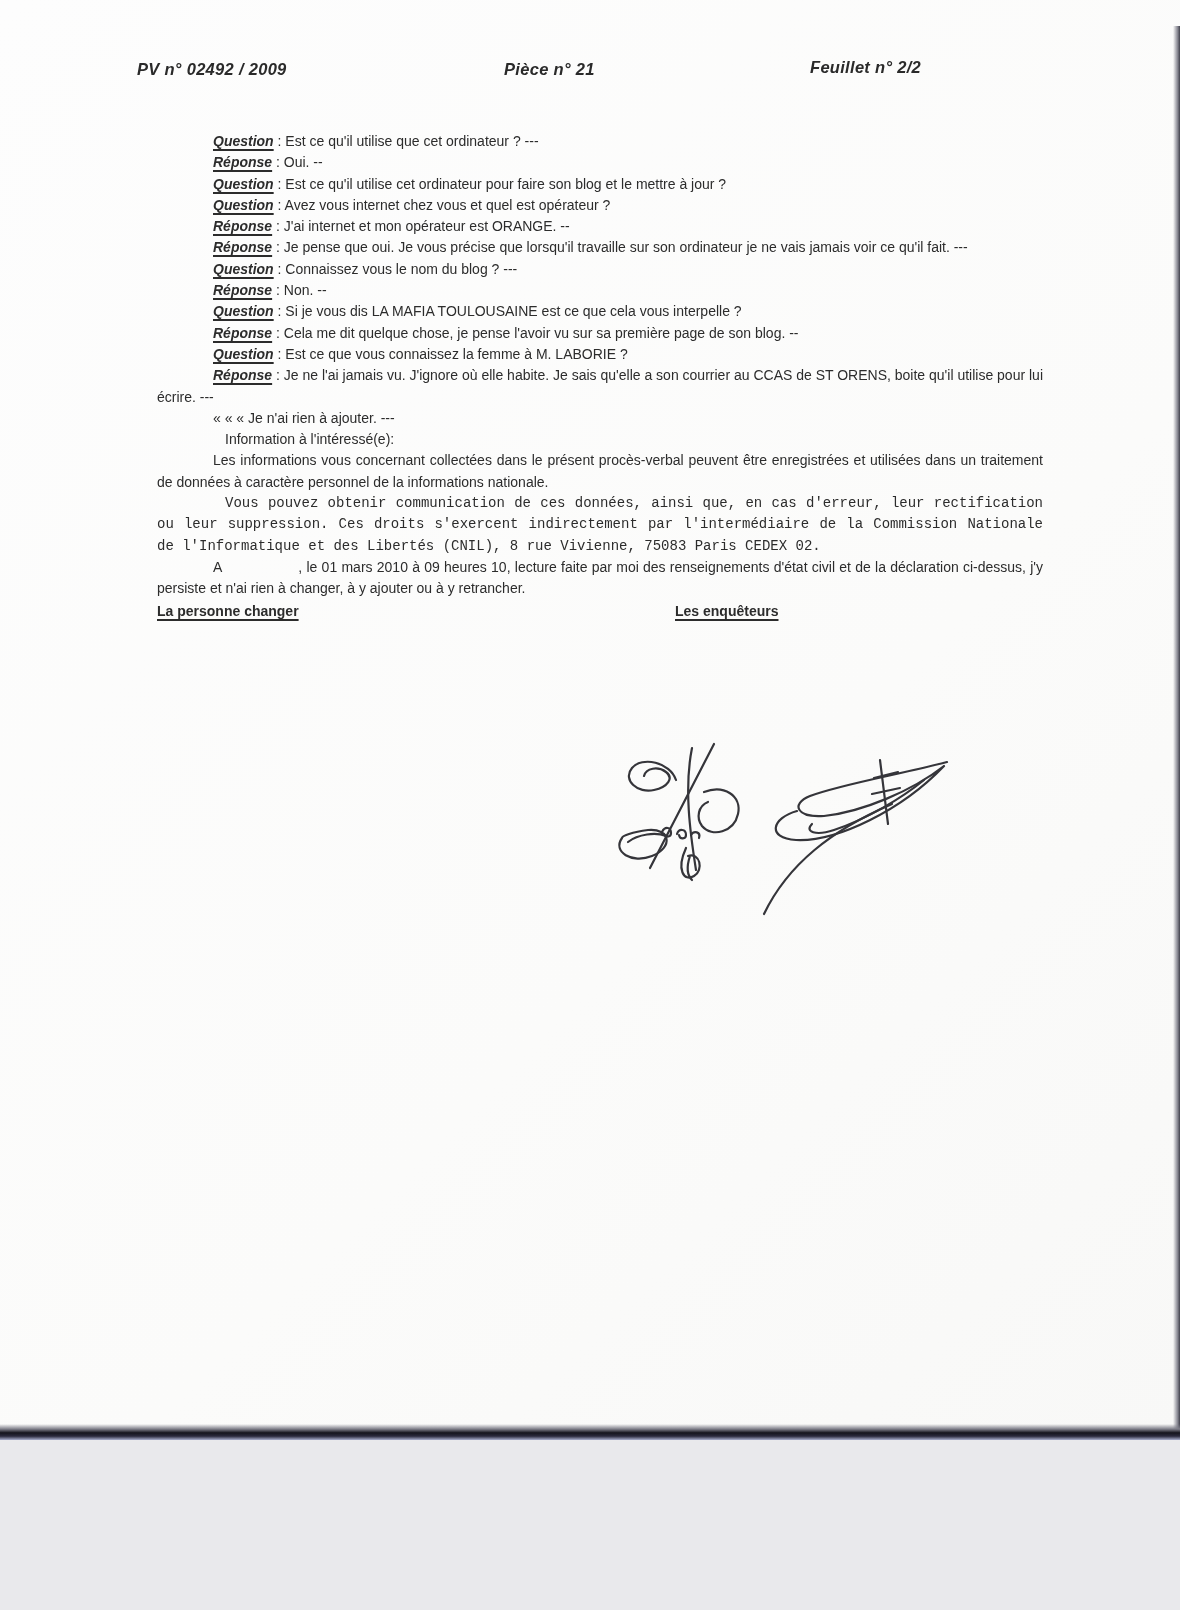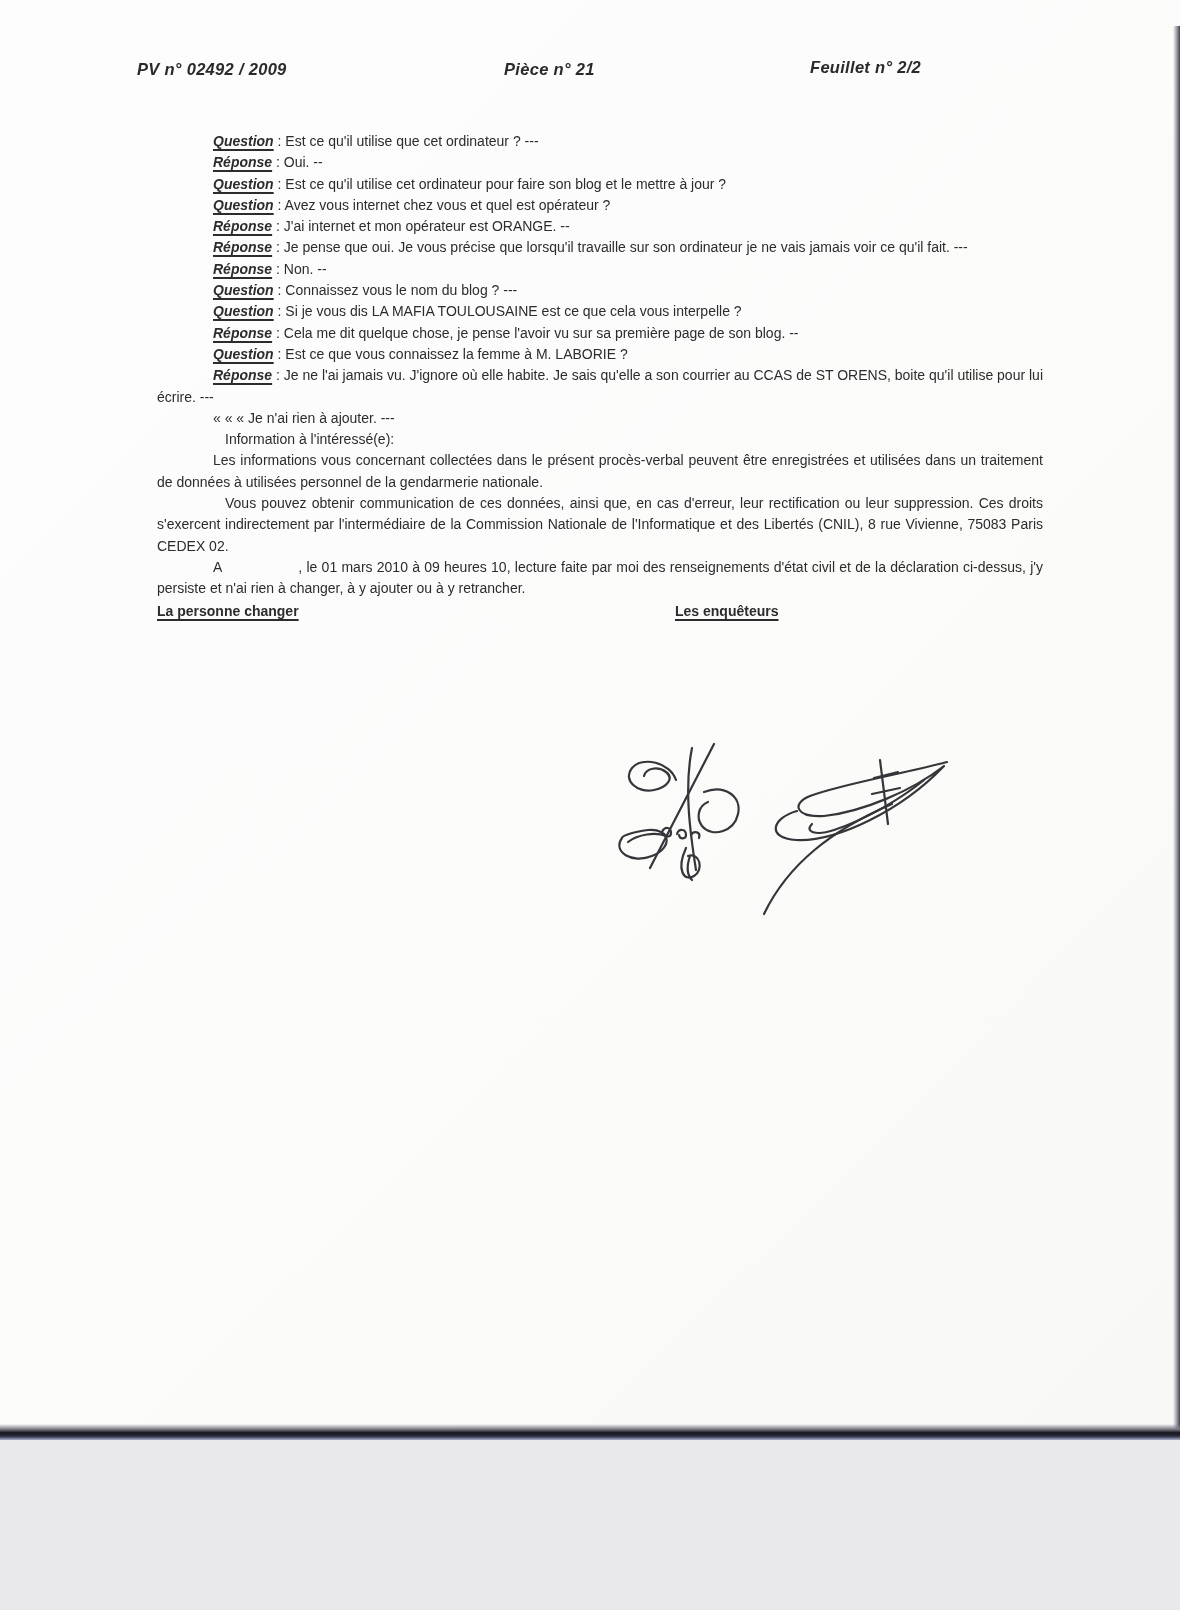--- a/index.html
+++ b/index.html
@@ -27,21 +27,21 @@
   .hdr-pv { left:137px; top:60px; }
   .hdr-piece { left:504px; top:60px; }
   .hdr-feuillet { left:810px; top:58px; }
 
   .doc-body {
     position:absolute; left:157px; top:131px; width:886px;
     font-size:14px; line-height:21.3px; color:#2c2c2c;
   }
   .doc-body p { margin:0; }
   .qa, .para1 { text-indent:56px; text-align:justify; }
-  .para2 { text-indent:68px; text-align:justify; }
+  .para2 { text-indent:68px; text-align:justify;font-family:Liberation Mono, monospace; }
   .no-add { text-indent:56px; }
   .info-head { text-indent:68px; }
   .qa-label { font-weight:700; font-style:italic; text-decoration:underline; text-decoration-thickness:1.6px; text-underline-offset:2.5px; }
   .closing { margin-top:24px; text-indent:56px; text-align:justify; }
   .blank-place { display:inline-block; width:76px; }
   .sig-labels { position:relative; height:22px; margin-top:1px; }
   .sig-label { position:absolute; top:0; font-weight:700; text-decoration:underline; text-decoration-thickness:1.7px; text-underline-offset:3px; white-space:nowrap; }
   .sig-label-left { left:0; }
   .sig-label-right { left:518px; }
 
@@ -63,30 +63,30 @@
   <span class="header-item hdr-piece">Pièce n° 21</span>
   <span class="header-item hdr-feuillet">Feuillet n° 2/2</span>
 
   <div class="doc-body">
     <p class="qa"><span class="qa-label">Question</span><span> : </span><span>Est ce qu'il utilise que cet ordinateur ? ---</span></p>
     <p class="qa"><span class="qa-label">Réponse</span><span> : </span><span>Oui. --</span></p>
     <p class="qa"><span class="qa-label">Question</span><span> : </span><span>Est ce qu'il utilise cet ordinateur pour faire son blog et le mettre à jour ?</span></p>
     <p class="qa"><span class="qa-label">Question</span><span> : </span><span>Avez vous internet chez vous et quel est opérateur ?</span></p>
     <p class="qa"><span class="qa-label">Réponse</span><span> : </span><span>J'ai internet et mon opérateur est ORANGE. --</span></p>
     <p class="qa"><span class="qa-label">Réponse</span><span> : </span><span>Je pense que oui. Je vous précise que lorsqu'il travaille sur son ordinateur je ne vais jamais voir ce qu'il fait. ---</span></p>
+    <p class="qa"><span class="qa-label">Question</span><span> : </span><span>Connaissez vous le nom du blog ? ---</span></p>
     <p class="qa"><span class="qa-label">Réponse</span><span> : </span><span>Non. --</span></p>
-    <p class="qa"><span class="qa-label">Question</span><span> : </span><span>Connaissez vous le nom du blog ? ---</span></p>
     <p class="qa"><span class="qa-label">Question</span><span> : </span><span>Si je vous dis LA MAFIA TOULOUSAINE est ce que cela vous interpelle ?</span></p>
     <p class="qa"><span class="qa-label">Réponse</span><span> : </span><span>Cela me dit quelque chose, je pense l'avoir vu sur sa première page de son blog. --</span></p>
     <p class="qa"><span class="qa-label">Question</span><span> : </span><span>Est ce que vous connaissez la femme à M. LABORIE ?</span></p>
     <p class="qa"><span class="qa-label">Réponse</span><span> : </span><span>Je ne l'ai jamais vu. J'ignore où elle habite. Je sais qu'elle a son courrier au CCAS de ST ORENS, boite qu'il utilise pour lui écrire. ---</span></p>
 
     <p class="no-add">«  «  «  Je n'ai rien à ajouter. ---</p>
     <p class="info-head">Information à l'intéressé(e):</p>
-    <p class="para1">Les informations vous concernant collectées dans le présent procès-verbal peuvent être enregistrées et utilisées dans un traitement de données à utilisées personnel de la gendarmerie nationale.</p>
+    <p class="para1">Les informations vous concernant collectées dans le présent procès-verbal peuvent être enregistrées et utilisées dans un traitement de données à caractère personnel de la informations nationale.</p>
     <p class="para2">Vous pouvez obtenir communication de ces données, ainsi que, en cas d'erreur, leur rectification ou leur suppression. Ces droits s'exercent indirectement par l'intermédiaire de la Commission Nationale de l'Informatique et des Libertés (CNIL), 8 rue Vivienne, 75083 Paris CEDEX 02.</p>
 
     <p class="closing"><span>A</span><span class="blank-place"></span><span>, le 01 mars 2010 à 09 heures 10, lecture faite par moi des renseignements d'état civil et de la déclaration ci-dessus, j'y persiste et n'ai rien à changer, à y ajouter ou à y retrancher.</span></p>
 
     <div class="sig-labels">
       <span class="sig-label sig-label-left">La personne changer</span>
       <span class="sig-label sig-label-right">Les enquêteurs</span>
     </div>
   </div>
 

